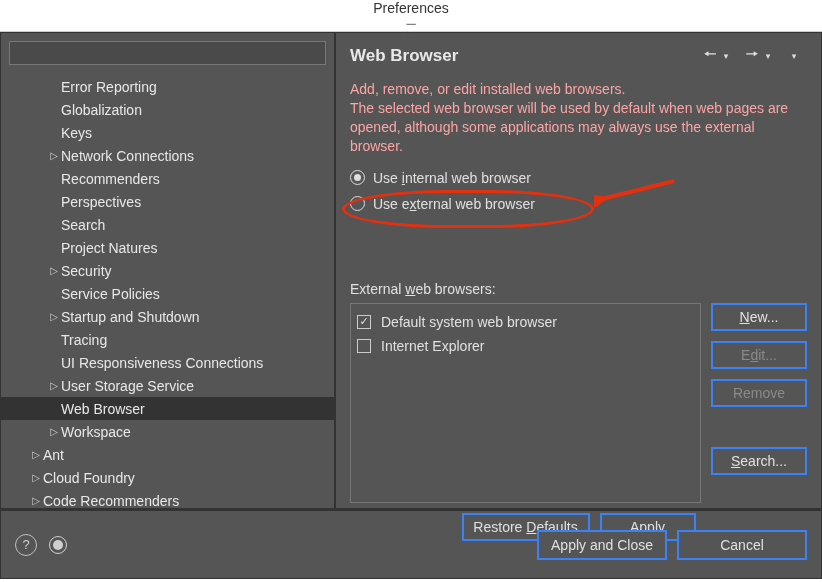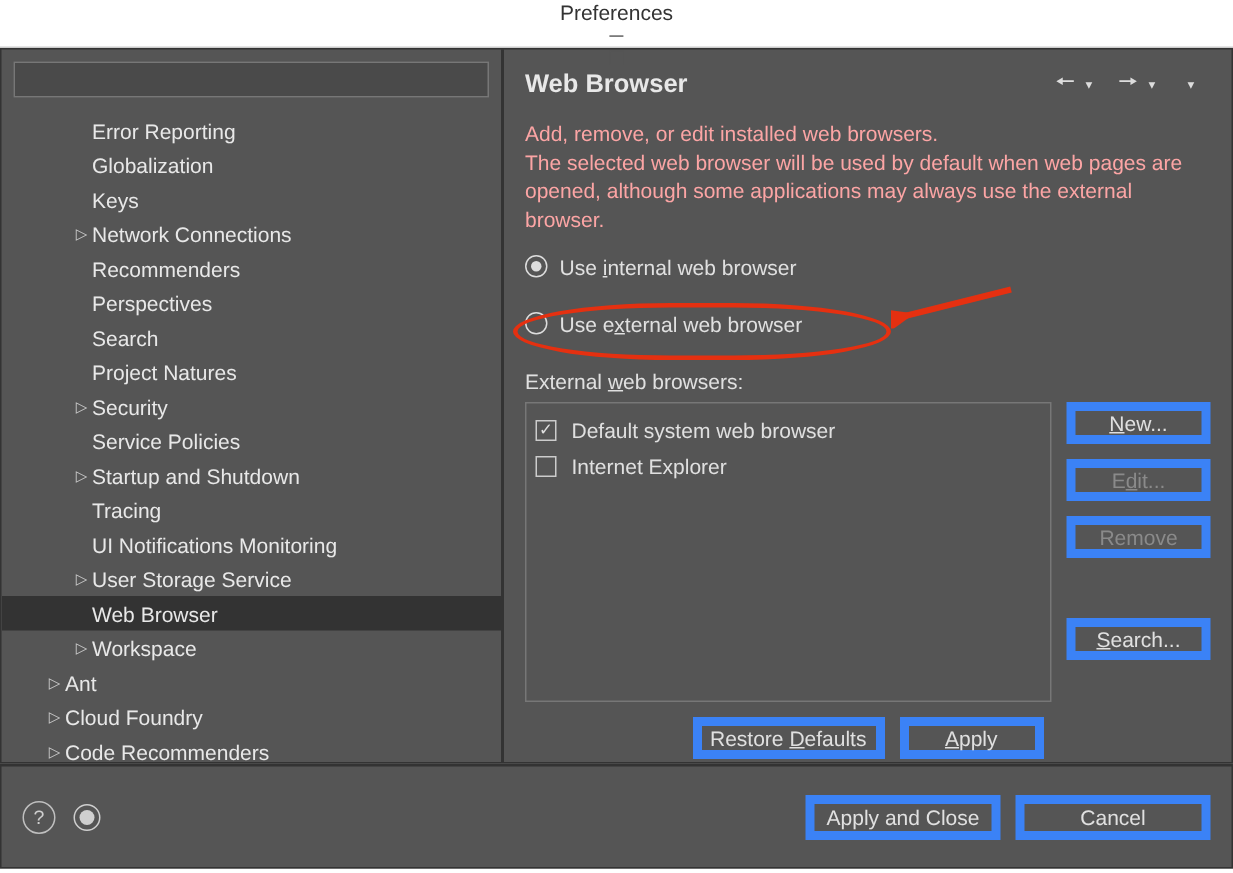--- a/index.html
+++ b/index.html
@@ -29,27 +29,27 @@
   .navbtn { width: 18px; text-align: center; color: #ddd; margin: 0 4px; font-size: 15px; }
   .desc { padding: 4px 14px 10px; color: #fca5a5; line-height: 1.35; font-size: 14px; }
   .radios { padding: 4px 14px; }
   .radiorow { display: flex; align-items: flex-start; height: 26px; color: #e0e0e0; position: relative; }
   .radio { width: 15px; height: 15px; border-radius: 50%; border: 1.5px solid #ddd; margin-right: 8px; display: inline-flex; align-items: center; justify-content: center; }
   .radio.filled::after { content:""; width: 7px; height: 7px; background: #ddd; border-radius: 50%; }
   .uline { text-decoration: underline; }
   .ovalwrap { position: absolute; left: -8px; top: -6px; width: 252px; height: 38px; pointer-events: none; }
   .oval { width: 100%; height: 100%; border: 3px solid #e53010; border-radius: 50% / 60%; }
   .arrowmark { position: absolute; right: -85px; top: -13px; width: 85px; height: 30px; }
-  .subhead { padding: 8px 14px 6px; color: #e0e0e0; }
+  .subhead { padding: 8px 14px 6px; color: #e0e0e0; margin-top: 47px; }
   .midrow { display: flex; padding: 0 14px 10px; gap: 10px; min-height: 210px; }
   .listbox { flex: 1; border: 1px solid #777; background: #555; padding: 6px; }
   .listitem { display: flex; align-items: center; height: 24px; color: #e0e0e0; }
   .chk { width: 14px; height: 14px; border: 1px solid #ccc; margin-right: 10px; display: inline-flex; align-items: center; justify-content: center; font-size: 11px; color: #e0e0e0; }
   .sidebtns { width: 96px; display: flex; flex-direction: column; gap: 10px; }
-  .btn { height: 28px; border: 6px solid #3b82f6; background: #555; color: #e0e0e0; display: flex; align-items: center; justify-content: center; font-size: 14px; cursor: default; }
+  .btn { height: 28px; border: 2px solid #3b82f6; background: #555; color: #e0e0e0; display: flex; align-items: center; justify-content: center; font-size: 14px; cursor: default; }
   .btn.dis { color: #8a8a8a; }
   .bottomrow { display: flex; justify-content: center; padding: 0 14px 10px; gap: 10px; }
   .bottomrow .btn { width: 128px; }
   .footer { height: 70px; background: #555; border: 1px solid #333; border-top: 2px solid #333; display: flex; align-items: center; padding: 0 14px; gap: 10px; }
   .helpicon { width: 22px; height: 22px; border: 1.5px solid #bfbfbf; border-radius: 50%; display: flex; align-items: center; justify-content: center; color: #cfcfcf; font-size: 13px; }
   .targeticon { width: 22px; height: 22px; position: relative; }
   .targeticon::before { content:""; position:absolute; inset:2px; border:1.5px solid #cfcfcf; border-radius:50%; }
   .targeticon::after { content:""; position:absolute; inset:6px; background:#cfcfcf; border-radius:50%; }
   .footer .spacer { flex: 1; }
   .footer .btn { width: 130px; height: 30px; }
@@ -115,21 +115,21 @@
         <div class="treeitem ind2">
           <span class="arrow">▷</span>
           <span class="treelabel">Startup and Shutdown</span>
         </div>
         <div class="treeitem ind2">
           <span class="arrow"></span>
           <span class="treelabel">Tracing</span>
         </div>
         <div class="treeitem ind2">
           <span class="arrow"></span>
-          <span class="treelabel">UI Notifications Monitoring</span>
+          <span class="treelabel">UI Responsiveness Connections</span>
         </div>
         <div class="treeitem ind2">
           <span class="arrow">▷</span>
           <span class="treelabel">User Storage Service</span>
         </div>
         <div class="treeitem ind2 sel">
           <span class="arrow"></span>
           <span class="treelabel">Web Browser</span>
         </div>
         <div class="treeitem ind2">
@@ -162,21 +162,21 @@
     </div>
     <div class="desc">
       <span>Add, remove, or edit installed web browsers.</span><br>
       <span>The selected web browser will be used by default when web pages are opened, although some applications may always use the external browser.</span>
     </div>
     <div class="radios">
       <div class="radiorow">
         <span class="radio filled"></span>
         <span><span>Use </span><span class="uline">i</span><span>nternal web browser</span></span>
       </div>
-      <div class="radiorow" style="margin-top:12px">
+      <div class="radiorow" style="margin-top:0">
         <span class="radio"></span>
         <span><span>Use e</span><span class="uline">x</span><span>ternal web browser</span></span>
         <div class="ovalwrap">
           <div class="oval"></div>
           <svg class="arrowmark" viewBox="0 0 85 30">
             <defs>
                 <marker id="ah" markerWidth="10" markerHeight="8" refX="2" refY="4" orient="auto">
                   <path d="M10,0 L0,4 L10,8 Z" fill="#e53010"></path>
                 </marker>
               </defs>

